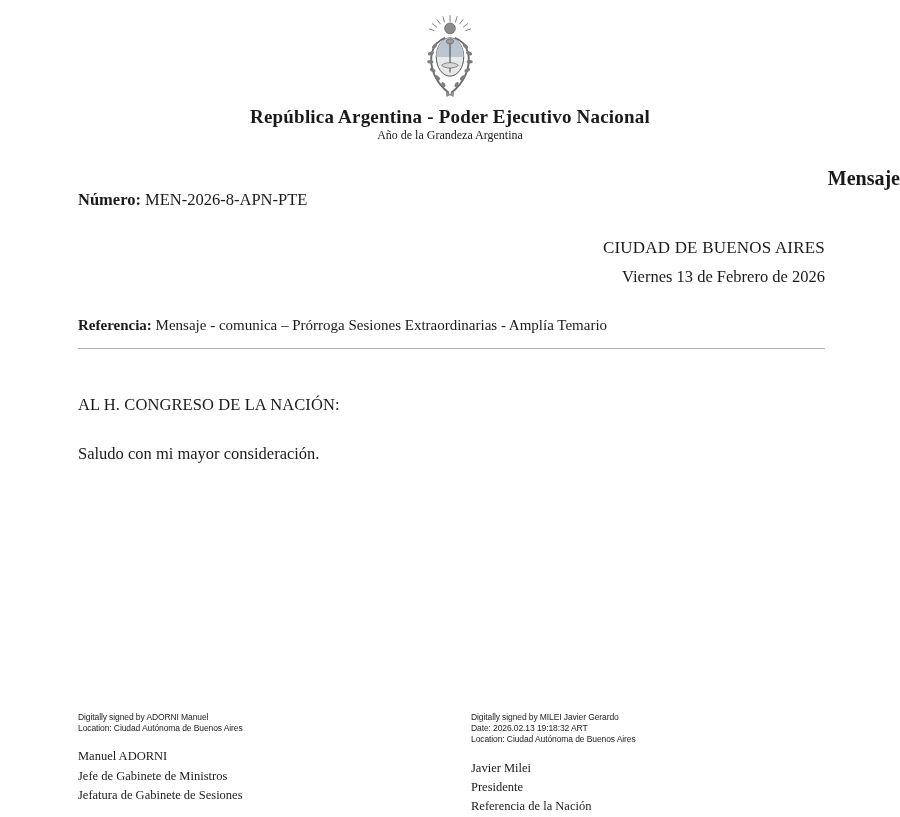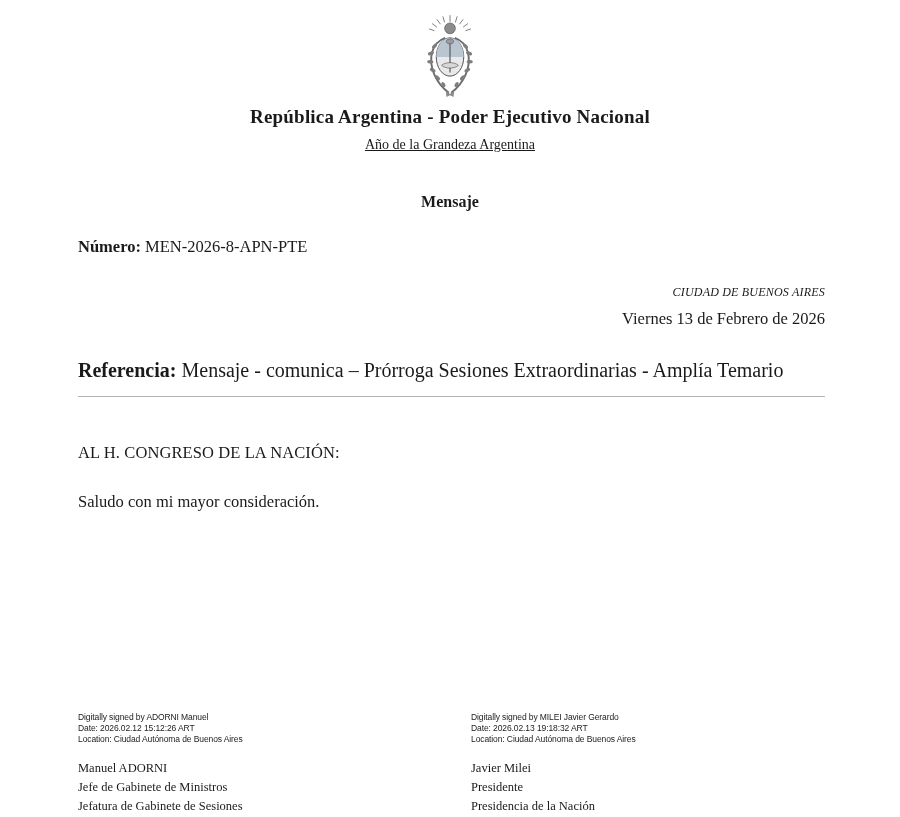--- a/index.html
+++ b/index.html
@@ -36,63 +36,59 @@
   
   .org-line {
     text-align: center;
     font-weight: bold;
     font-size: 19px;
     letter-spacing: 0.2px;
     margin-top: 6px;
   }
   .year-line {
     text-align: center;
-    font-size: 14px;
-    margin-top: 9px;
-    text-decoration: underline;
+    font-size: 12px;
   }
   .doc-type {
-    text-align: center;
+    text-align: right;
     font-weight: bold;
-    font-size: 16px;
-    margin-top: 40px;
+    font-size: 20px;
+    margin-top: 24px;
   }
 
   
   .content {
     padding: 0 75px 0 78px;
   }
   .field-row {
-    margin-top: 26px;
     font-size: 16.5px;
   }
   .field-label {
     font-weight: bold;
   }
   .field-value {
     font-weight: normal;
   }
 
   .place-block {
     margin-top: 28px;
     text-align: right;
     font-size: 16.5px;
   }
   .place-city {
-    font-size: 12px;
+    font-size: 17px;
     letter-spacing: 0.2px;
-    font-style: italic;
   }
   .place-date {
     margin-top: 9px;
   }
 
   .reference-row {
     margin-top: 30px;
-    font-size: 20px;
+    font-size: 15px;
   }
 
   .rule {
     border: none;
     border-top: 1px solid #b4b4b4;
     margin: 14px 0 0 0;
   }
 
   .addressee {
     margin-top: 46px;
@@ -225,38 +221,37 @@
 
     <div class="para second">Saludo con mi mayor consideración.</div>
 
   </div>
 
   <div class="signatures">
 
     <div class="sig-col left">
       <div class="sig-meta">
         <div>Digitally signed by ADORNI Manuel</div>
-        <div>Date: 2026.02.12 15:12:26 ART</div>
         <div>Location: Ciudad Autónoma de Buenos Aires</div>
       </div>
       <div class="sig-name-block">
         <div>Manuel ADORNI</div>
         <div>Jefe de Gabinete de Ministros</div>
         <div>Jefatura de Gabinete de Sesiones</div>
       </div>
     </div>
 
     <div class="sig-col right">
       <div class="sig-meta">
         <div>Digitally signed by MILEI Javier Gerardo</div>
         <div>Date: 2026.02.13 19:18:32 ART</div>
         <div>Location: Ciudad Autónoma de Buenos Aires</div>
       </div>
       <div class="sig-name-block">
         <div>Javier Milei</div>
         <div>Presidente</div>
-        <div>Presidencia de la Nación</div>
+        <div>Referencia de la Nación</div>
       </div>
     </div>
 
   </div>
 
 </div>
 
 </body></html>

